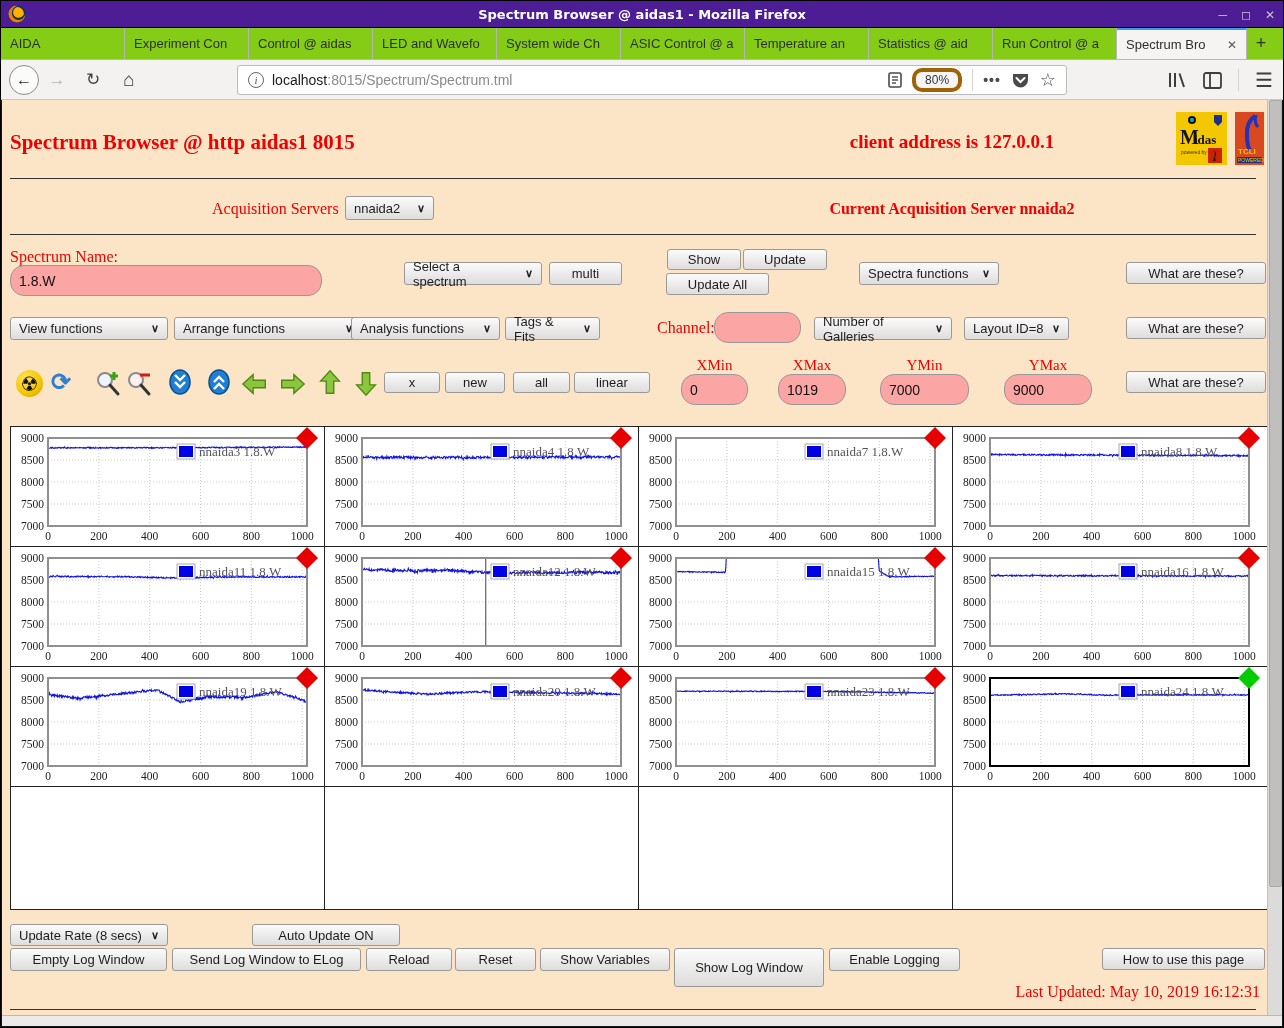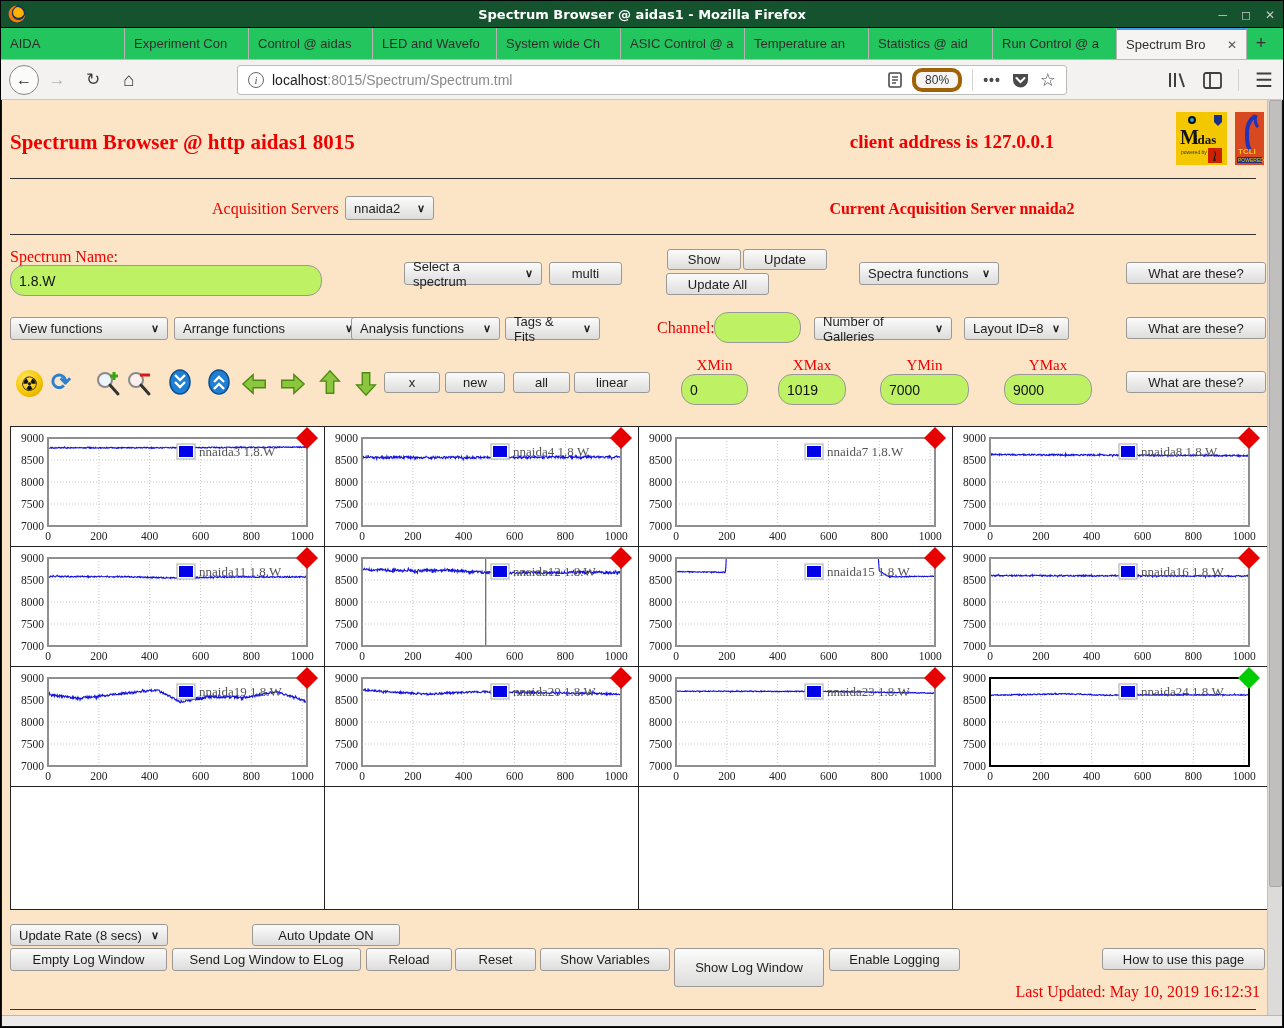--- a/index.html
+++ b/index.html
@@ -2,31 +2,31 @@
 <html><head>
 <meta charset="utf-8">
 <style>
   * { margin:0; padding:0; box-sizing:border-box; }
   html,body { width:1284px; height:1028px; overflow:hidden; background:#000;
               font-family:"Liberation Sans", sans-serif; }
   .window { position:relative; width:1284px; height:1028px; background:#161616;
             border:1px solid #000; }
 
   
-  .titlebar { position:absolute; top:0; left:0; right:0; height:27px; background:#14532d;
+  .titlebar { position:absolute; top:0; left:0; right:0; height:27px; background:#4c1d95;
               border-bottom:1px solid #000; display:flex; align-items:center; }
   .titlebar .fx-logo { position:absolute; left:6px; top:3px; width:20px; height:20px; }
   .titlebar .title { width:100%; text-align:center; color:#fff; font-weight:bold;
                      font-size:13px; font-family:"DejaVu Sans", sans-serif; }
   .win-controls { position:absolute; right:8px; top:0; height:27px; display:flex; gap:14px;
                   align-items:center; color:#c9c9c9; font-size:12px; }
   .win-controls span { cursor:default; }
 
   
-  .tabbar { position:absolute; top:27px; left:0; right:0; height:32px; background:#22c55e;
+  .tabbar { position:absolute; top:27px; left:0; right:0; height:32px; background:#84cc16;
             display:flex; align-items:stretch; border-bottom:1px solid #b9b9b7; }
   .tab { width:124px; min-width:0; display:flex; align-items:center; padding:0 9px;
          font-size:13px; color:#2e2e2e; border-right:1px solid #b4b4b2;
          overflow:hidden; white-space:nowrap; position:relative; }
   .tab .tab-label { overflow:hidden; white-space:nowrap; flex:1; }
   .tab.active { background:#f5f4f2; border-top:2px solid #3f9ae8; width:130px; }
   .tab .tab-close { margin-left:6px; color:#555; font-size:12px; }
   .newtab-btn { width:28px; display:flex; align-items:center; justify-content:center;
                 font-size:18px; color:#333; }
 
@@ -57,21 +57,21 @@
   .page { position:absolute; top:99px; left:1px; right:1px; bottom:12px; background:#fbe5c6;
           overflow:hidden; }
   .red-serif { color:#ee0000; font-family:"Liberation Serif", serif; }
   .hr { position:absolute; left:8px; right:26px; height:1px; background:#333; }
 
   .btn { position:absolute; display:flex; align-items:center; justify-content:center;
          background:linear-gradient(#fbfbfb,#dedddc); border:1px solid #9a9998; border-radius:3px;
          font-size:13px; color:#1d1d1d; cursor:default; }
   .dd  { justify-content:space-between; padding:0 8px; }
   .dd .chev { font-size:11px; color:#222; margin-left:8px; font-weight:bold; }
-  .tfield { position:absolute; background:#bef264; border:1px solid #999; border-radius:14px;
+  .tfield { position:absolute; background:#fca5a5; border:1px solid #999; border-radius:14px;
             font-size:14px; color:#111; padding:0 8px; display:flex; align-items:center; }
 
   .icon27 { position:absolute; width:28px; height:28px; display:flex; align-items:center;
             justify-content:center; }
   .rad { background:radial-gradient(circle at 35% 30%, #ffe35a, #f4c400 60%, #c79a00);
          border-radius:50%; color:#111; font-size:20px; width:27px; height:27px; }
   .refresh-ch { color:#2f7fd0; font-size:24px; font-weight:bold; }
 
   
   .chart-grid { position:absolute; left:8px; top:326px; width:1258px;

